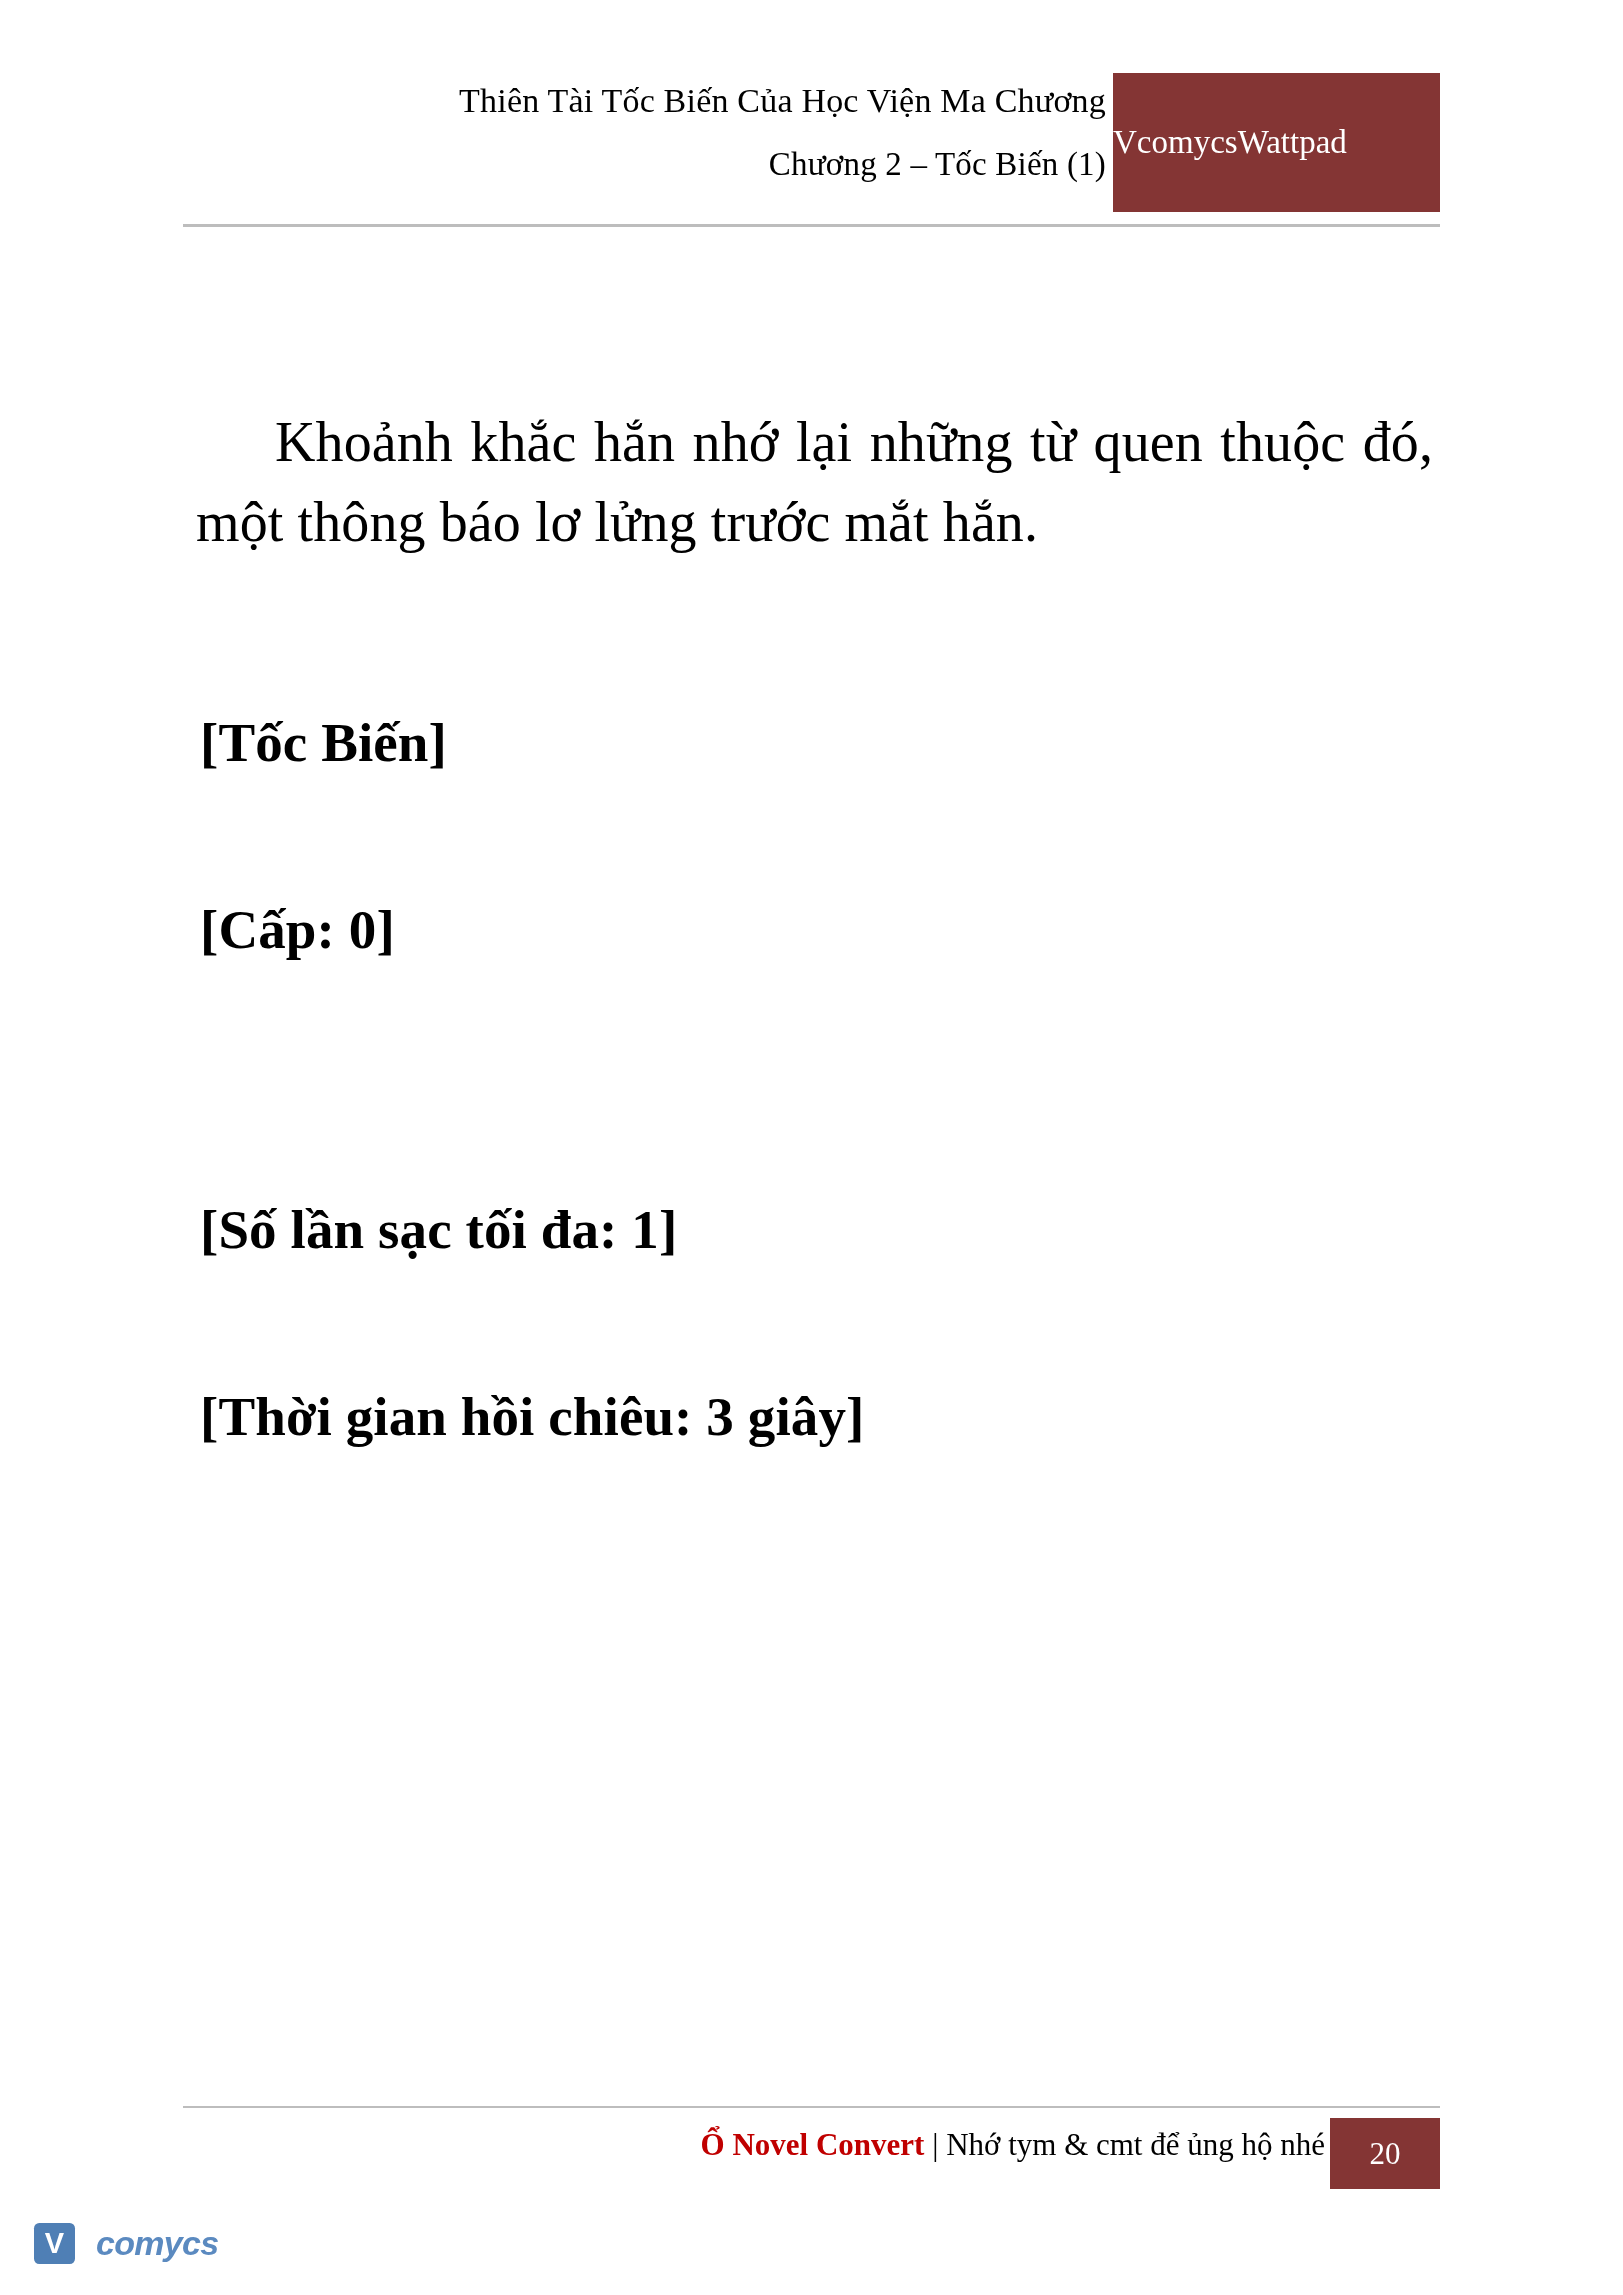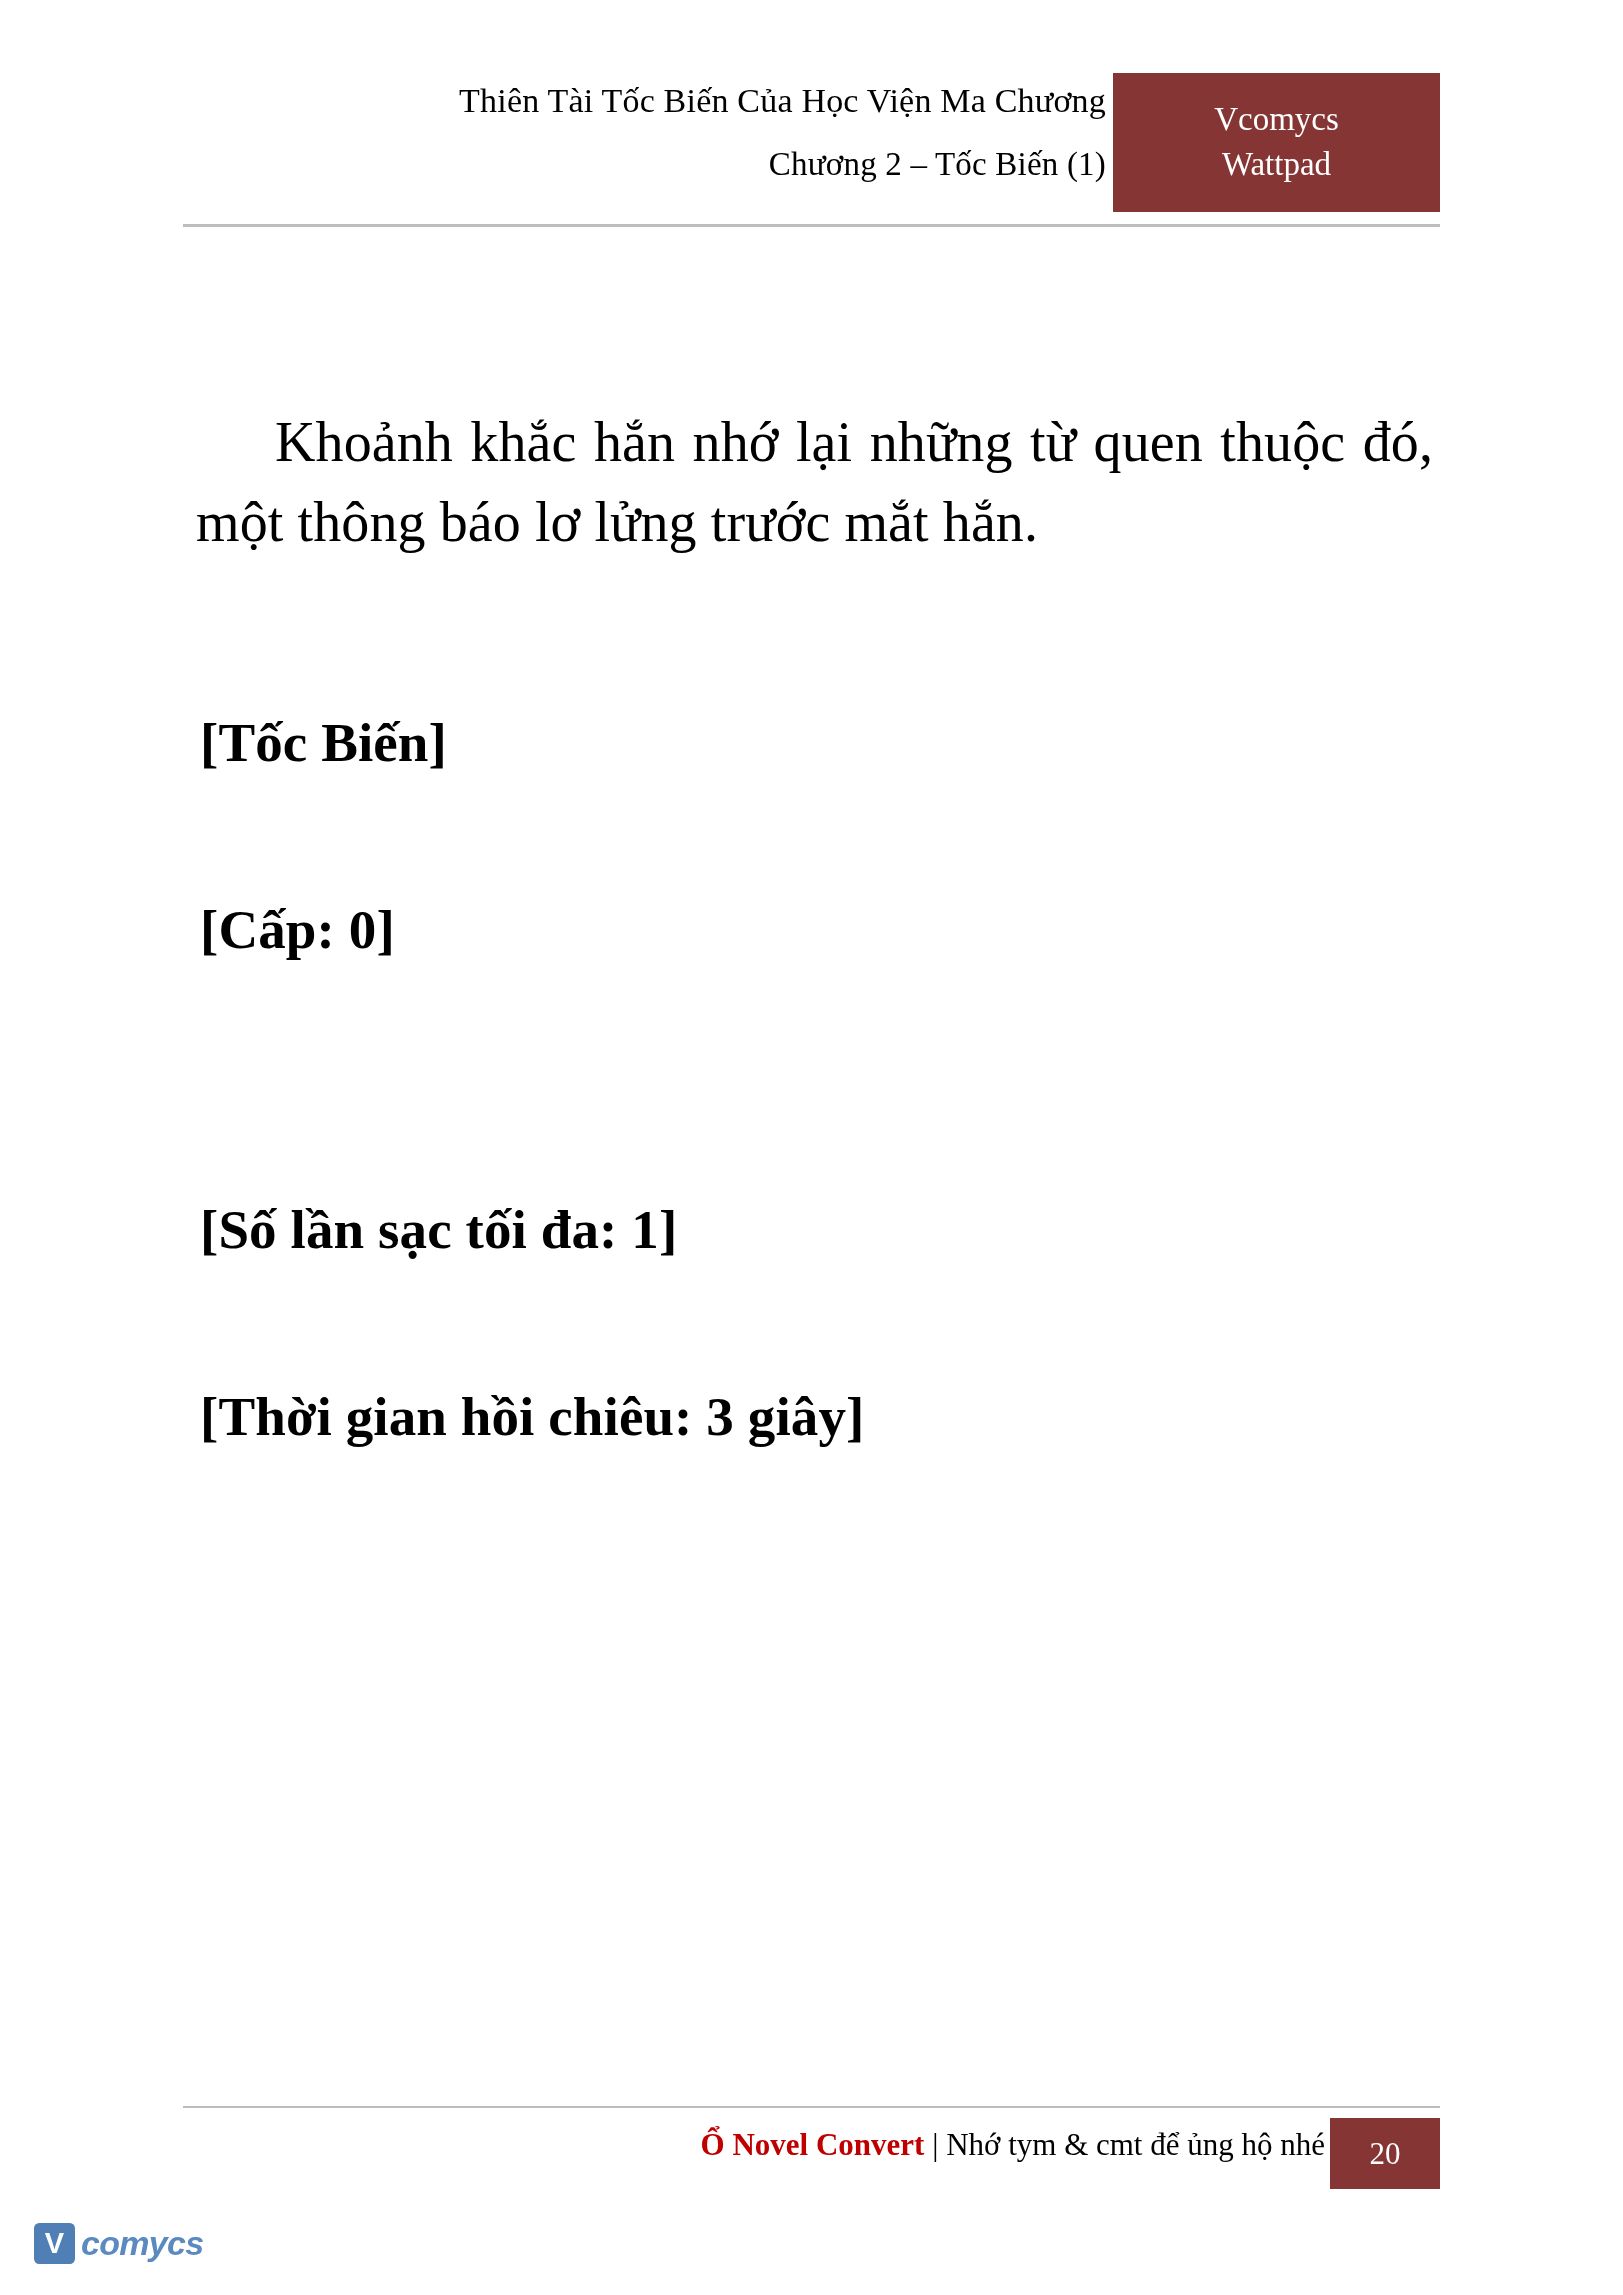--- a/index.html
+++ b/index.html
@@ -53,23 +53,23 @@
   }
   .header-badge {
     position: absolute;
     right: 0;
     top: -6.5px;
     width: 327px;
     height: 139px;
     background: #843534;
     color: #ffffff;
     display: flex;
-    flex-direction: column;
-    align-items: center;
-    justify-content: center;
+    flex-direction: row;
+    align-items: center;
+    justify-content: flex-start;
     line-height: 1.35;
   }
   .header-badge span {
     font-size: 33px;
     display: block;
   }
   .header-rule {
     position: absolute;
     left: 183px;
     top: 224px;
@@ -169,21 +169,21 @@
     border-radius: 5.2px;
     color: #ffffff;
     font-size: 29px;
     font-weight: bold;
     font-family: "Liberation Sans", sans-serif;
     display: flex;
     align-items: center;
     justify-content: center;
   }
   .wm-text {
-    margin-left: 6px;
+    margin-left: 21px;
     font-family: "Liberation Sans", sans-serif;
     font-size: 34px;
     font-weight: bold;
     font-style: italic;
     color: #5b8ac0;
     letter-spacing: -0.7px;
   }
 </style>
 </head>
 <body>

